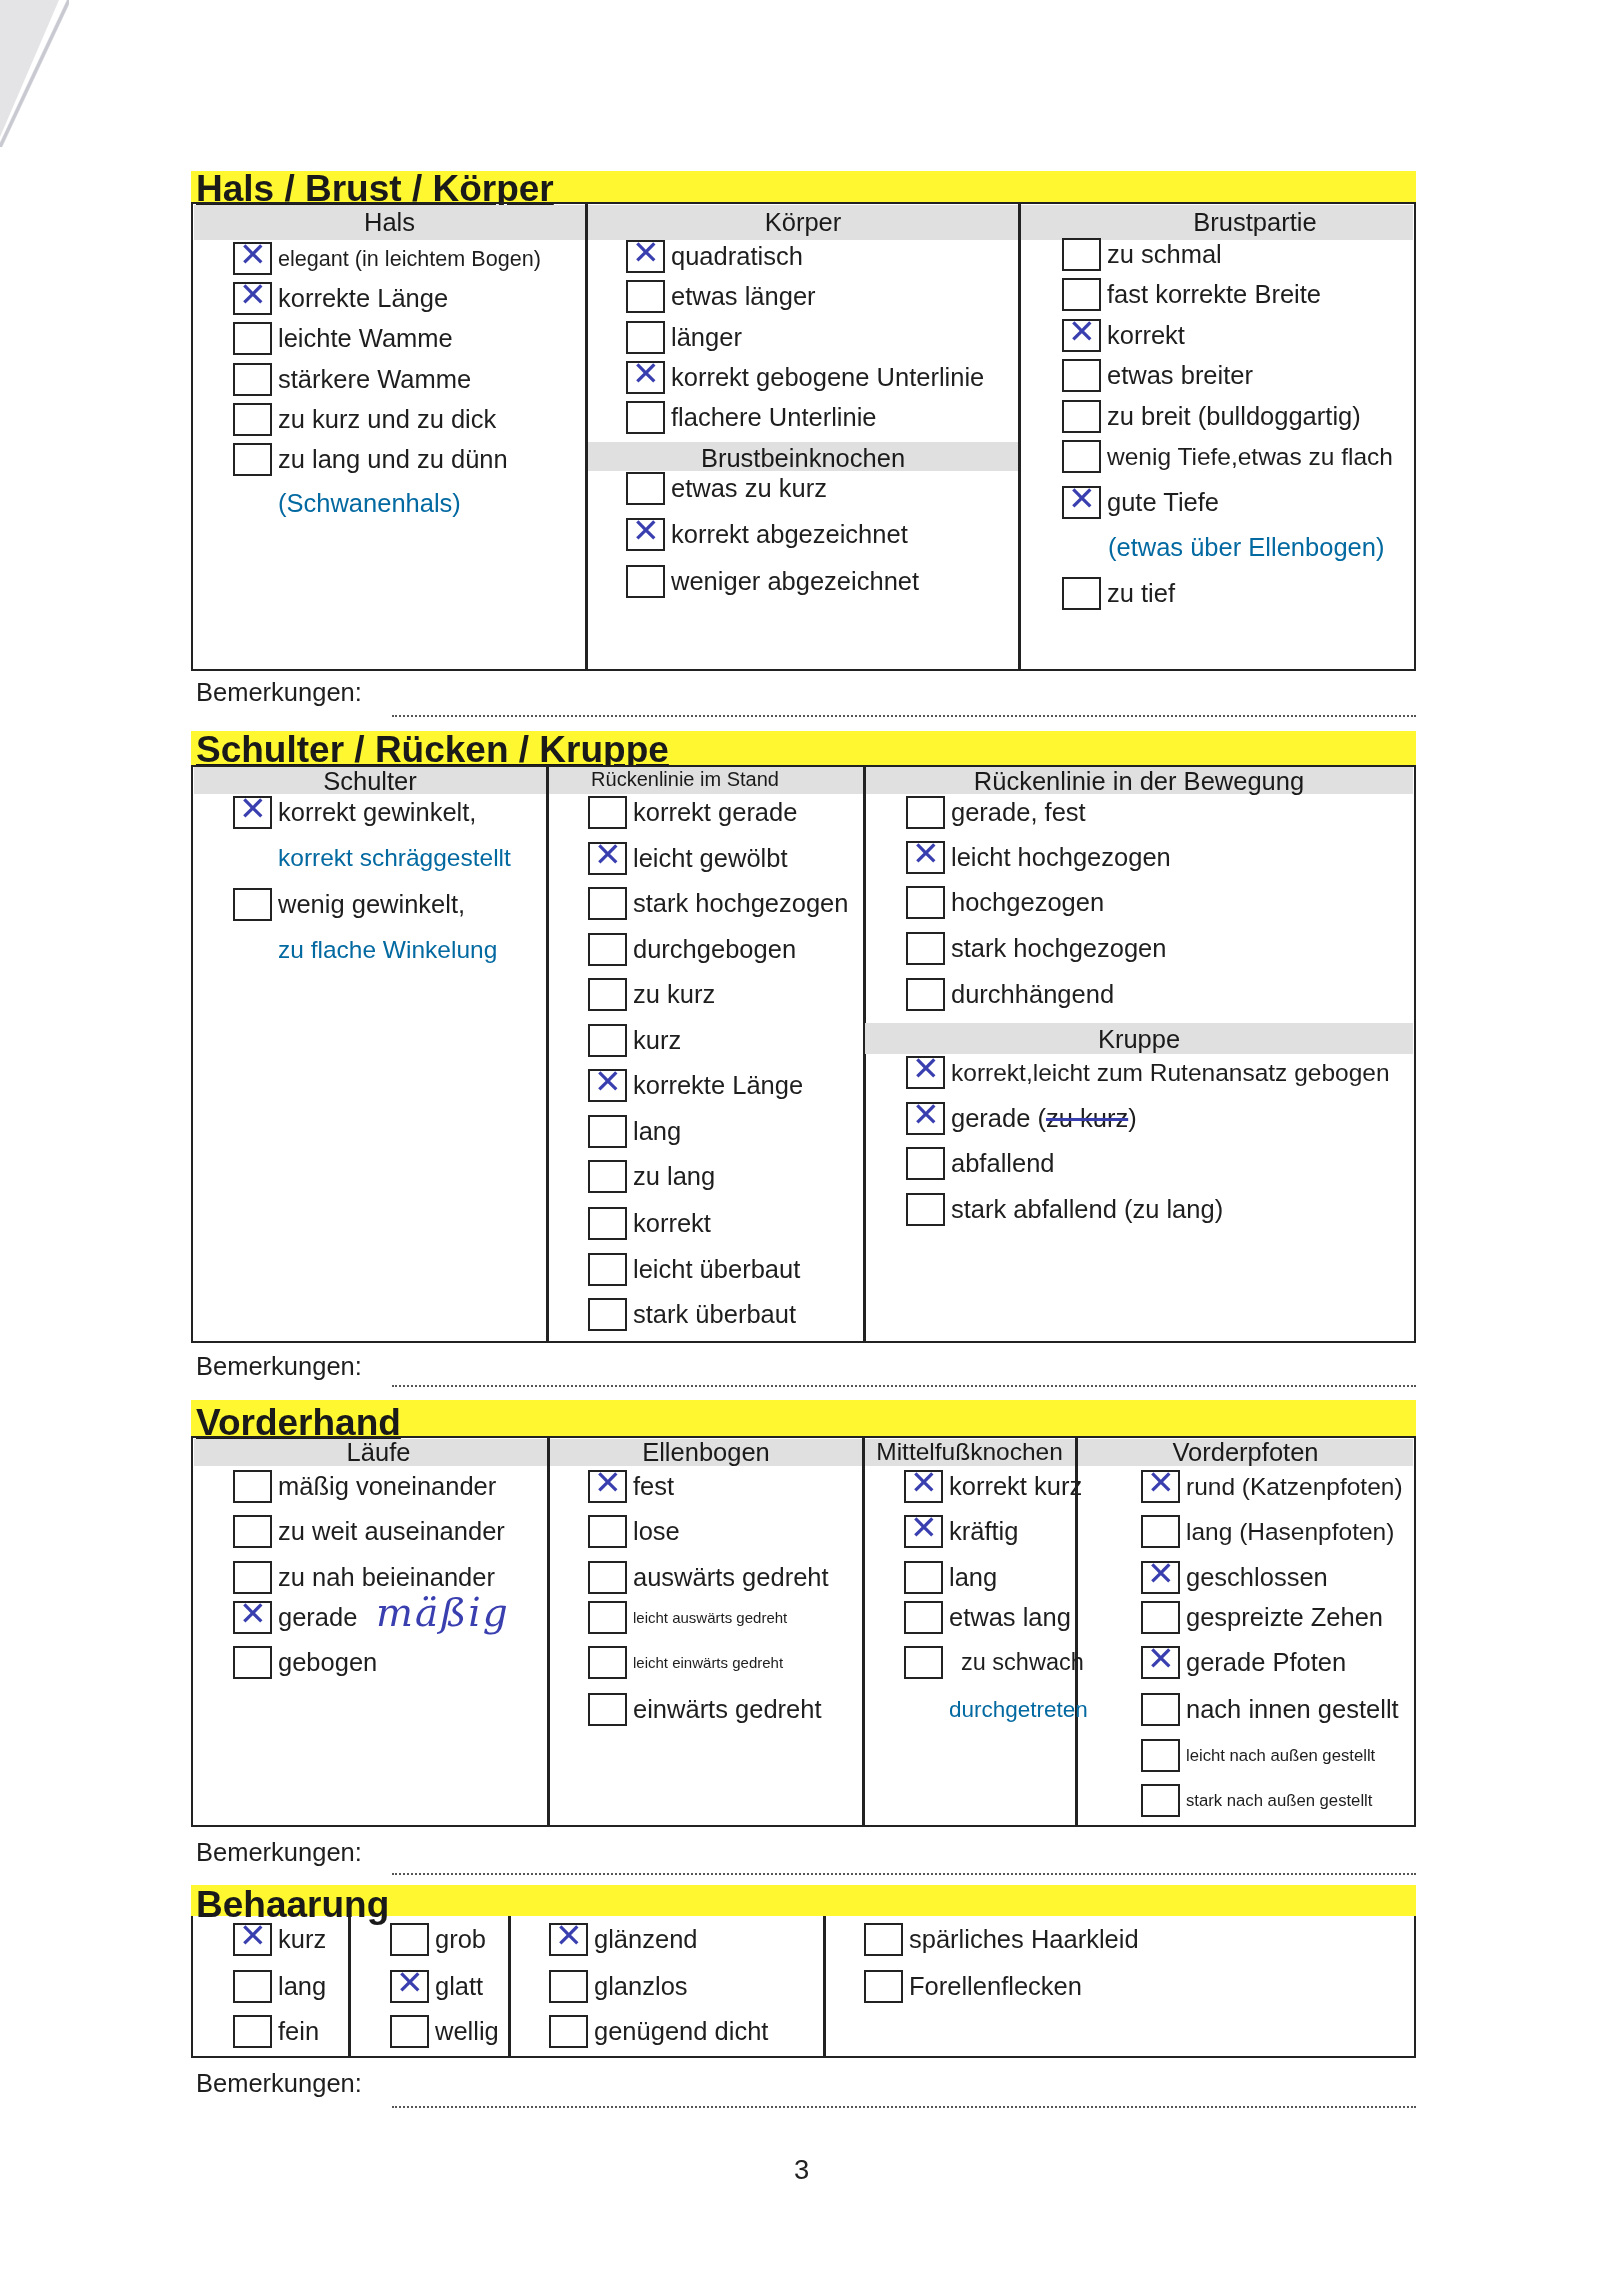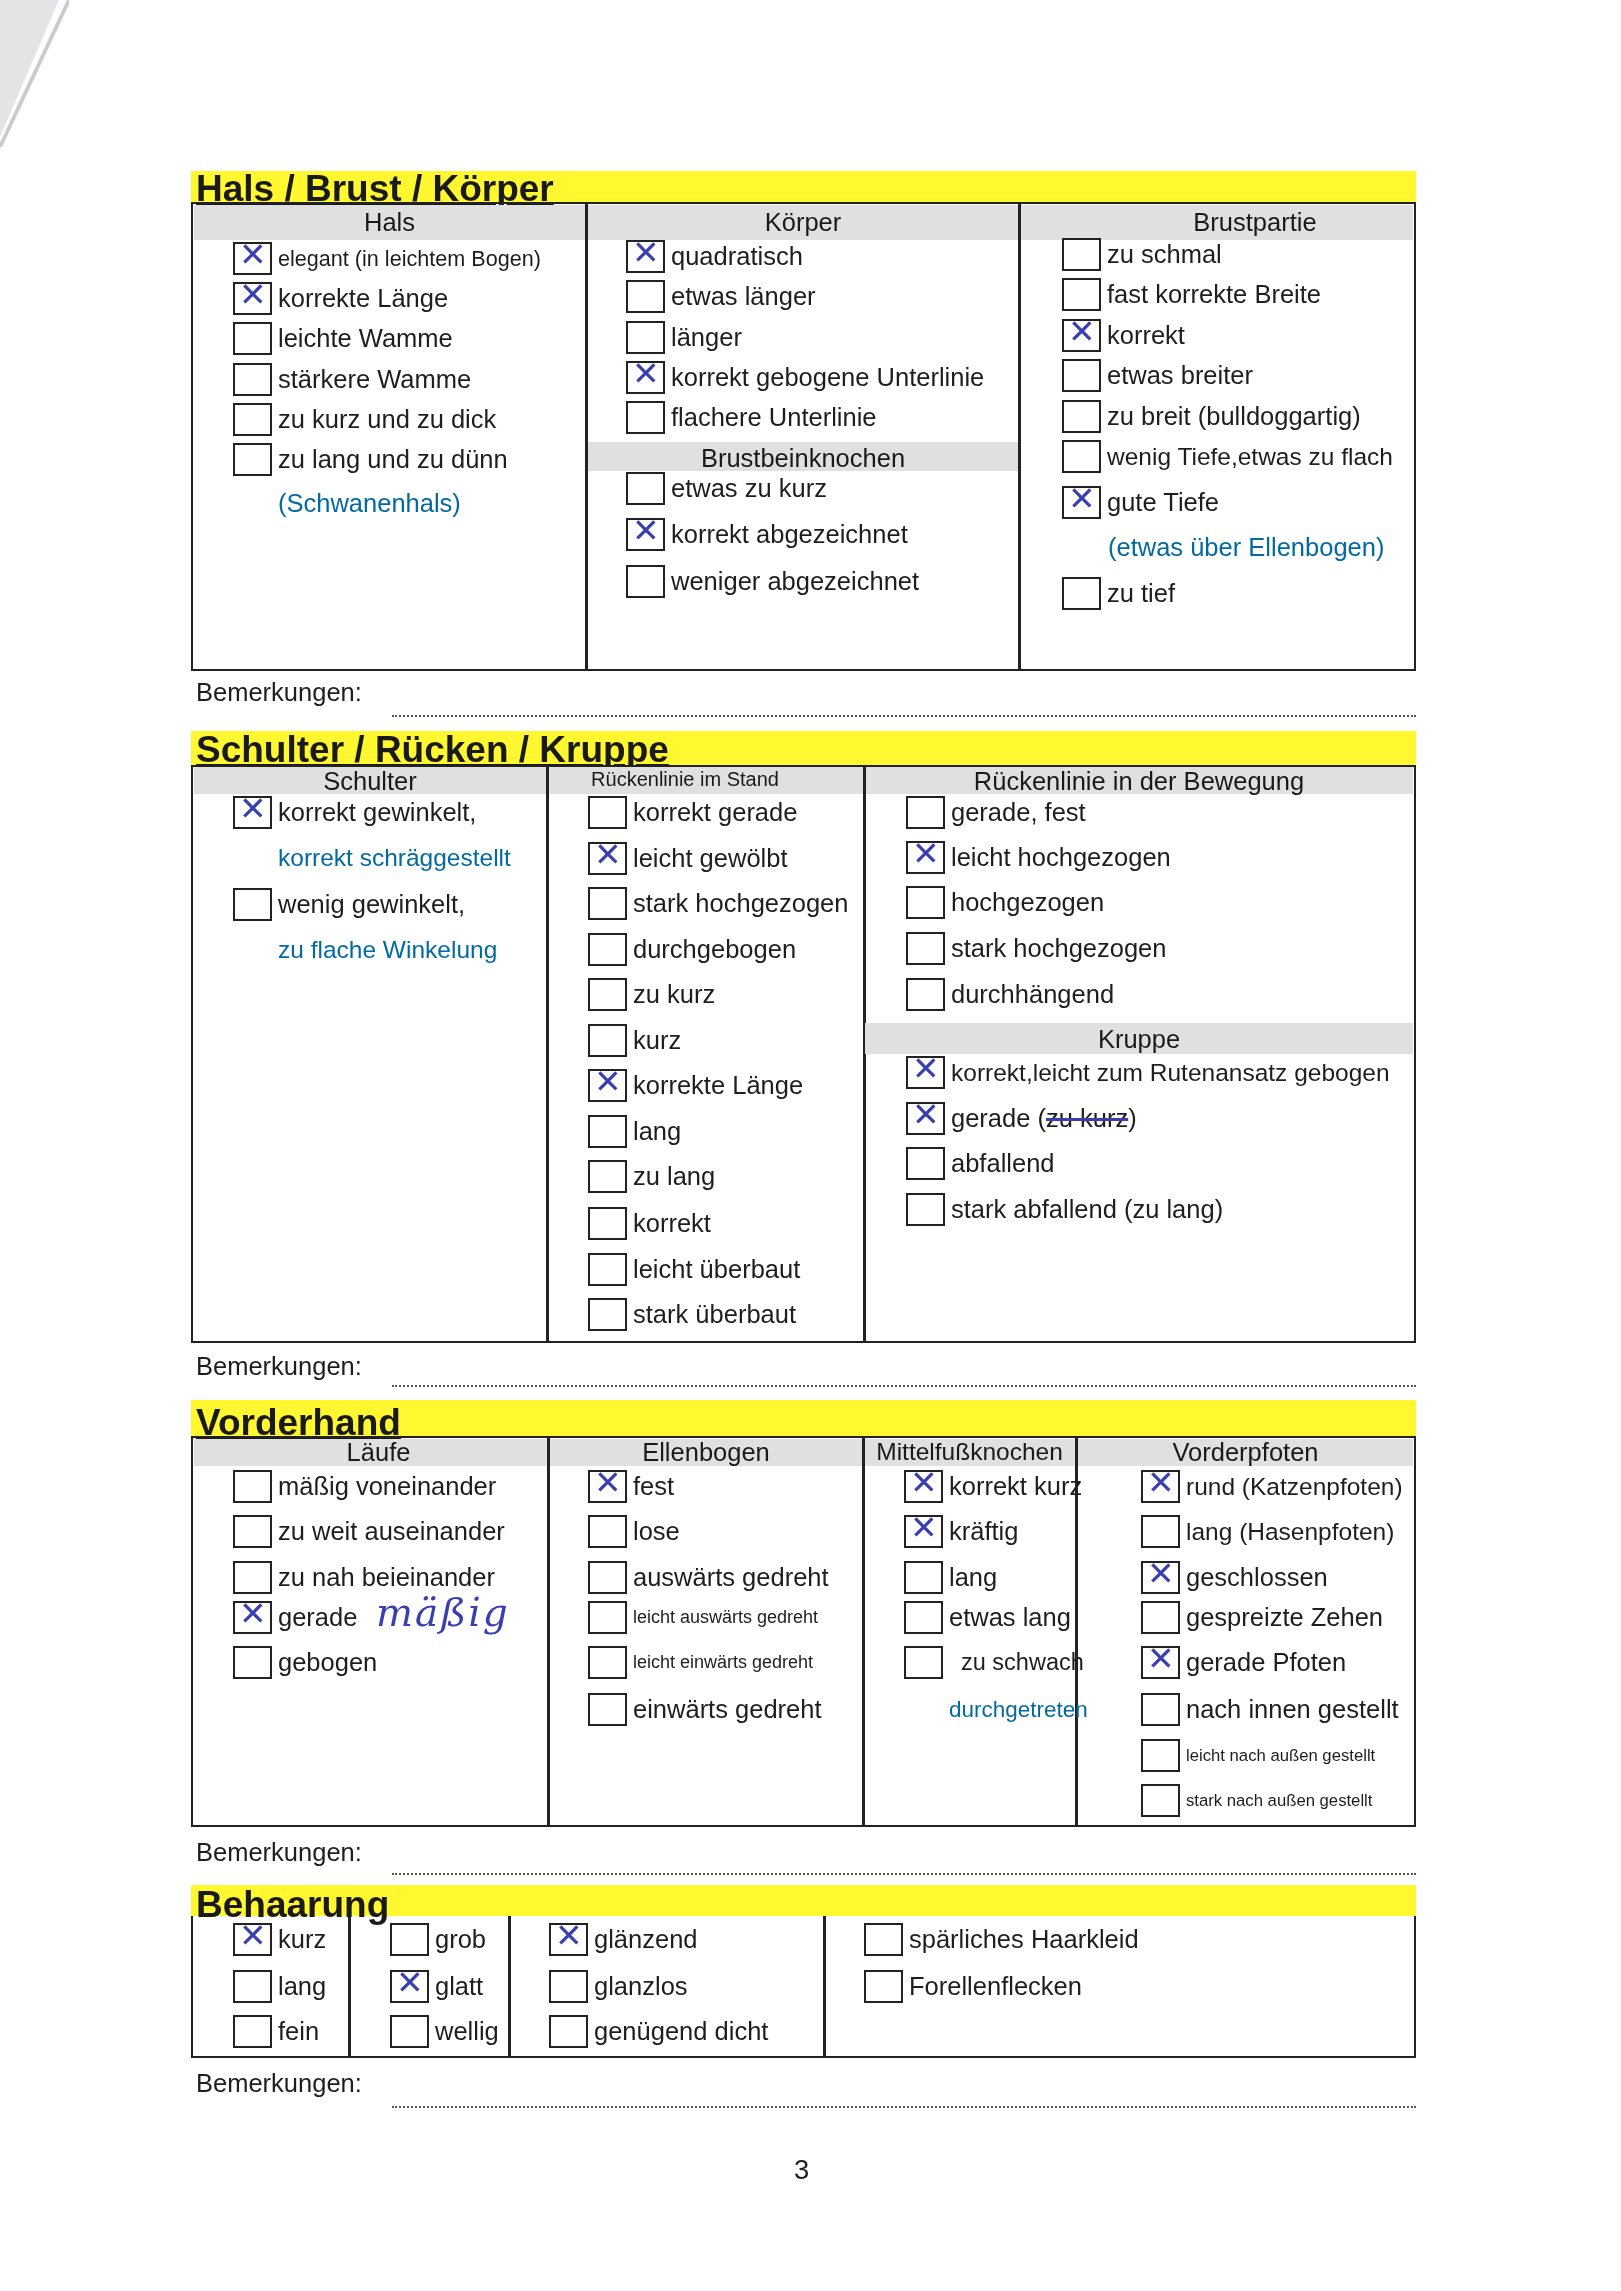--- a/index.html
+++ b/index.html
@@ -38,21 +38,21 @@
   .cb {
     position:absolute; left:0; top:0; width:35px; height:29px;
     border:2.9px solid #222; background:#fff;
   }
   .cb.checked::after {
     content:"✕"; position:absolute; left:3.9px; top:-5.9px; font-size:33px; line-height:1;
     color:#3a3fb0; font-family:"DejaVu Sans", sans-serif;
   }
   .lbl { position:absolute; left:45px; top:0; font-size:25.5px; line-height:33px; color:#1e1e1e; }
   .lbl.small { font-size:19.6px; }
-  .lbl.tiny { font-size:18px; }
+  .lbl.tiny { font-size:15px; }
   .plain { position:absolute; font-size:25.5px; line-height:33px; white-space:nowrap; color:#0369a1; }
   .strike { text-decoration:line-through; text-decoration-color:#3a3fb0; text-decoration-thickness:2.9px; }
   .remark { position:absolute; left:196px; font-size:25.5px; line-height:1; color:#1e1e1e; }
   .dotline {
     position:absolute; left:392px; width:1024px; height:0;
     border-top:2.9px dotted #555;
   }
   .handwriting {
     position:absolute; font-family:"DejaVu Serif", serif; font-style:italic; font-size:39px;
     color:#3a3fb0; letter-spacing:2px;

